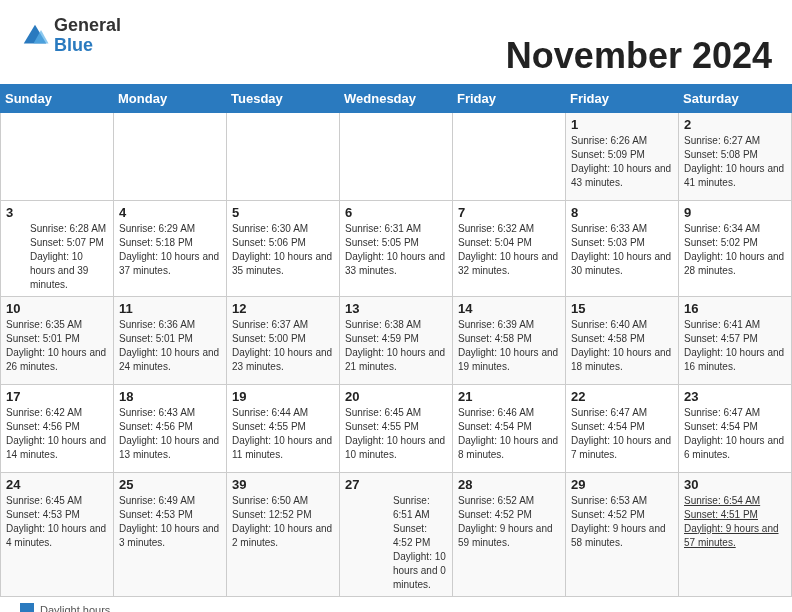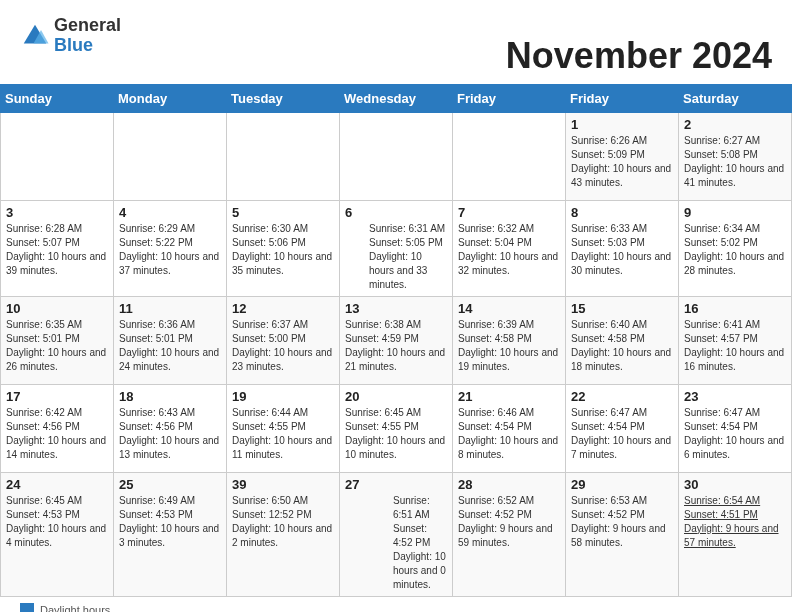--- a/index.html
+++ b/index.html
@@ -156,39 +156,39 @@
         <td>
           <div class="day-number">2</div>
           <div class="day-info" style="white-space: pre-line;">Sunrise: 6:27 AM
 Sunset: 5:08 PM
 Daylight: 10 hours and 41 minutes.</div>
         </td>
       </tr>
       <tr>
         <td>
           <div class="day-number">3</div>
-          <div class="day-info" style="white-space: pre-line;">Sunrise: 6:28 AM
+          <div class="day-info" style="white-space: pre-line; margin-left: 24px;">Sunrise: 6:28 AM
 Sunset: 5:07 PM
 Daylight: 10 hours and 39 minutes.</div>
         </td>
         <td>
           <div class="day-number">4</div>
           <div class="day-info" style="white-space: pre-line;">Sunrise: 6:29 AM
-Sunset: 5:22 PM
+Sunset: 5:18 PM
 Daylight: 10 hours and 37 minutes.</div>
         </td>
         <td>
           <div class="day-number">5</div>
           <div class="day-info" style="white-space: pre-line;">Sunrise: 6:30 AM
 Sunset: 5:06 PM
 Daylight: 10 hours and 35 minutes.</div>
         </td>
         <td>
           <div class="day-number">6</div>
-          <div class="day-info" style="white-space: pre-line; margin-left: 24px;">Sunrise: 6:31 AM
+          <div class="day-info" style="white-space: pre-line;">Sunrise: 6:31 AM
 Sunset: 5:05 PM
 Daylight: 10 hours and 33 minutes.</div>
         </td>
         <td>
           <div class="day-number">7</div>
           <div class="day-info" style="white-space: pre-line;">Sunrise: 6:32 AM
 Sunset: 5:04 PM
 Daylight: 10 hours and 32 minutes.</div>
         </td>
         <td>

